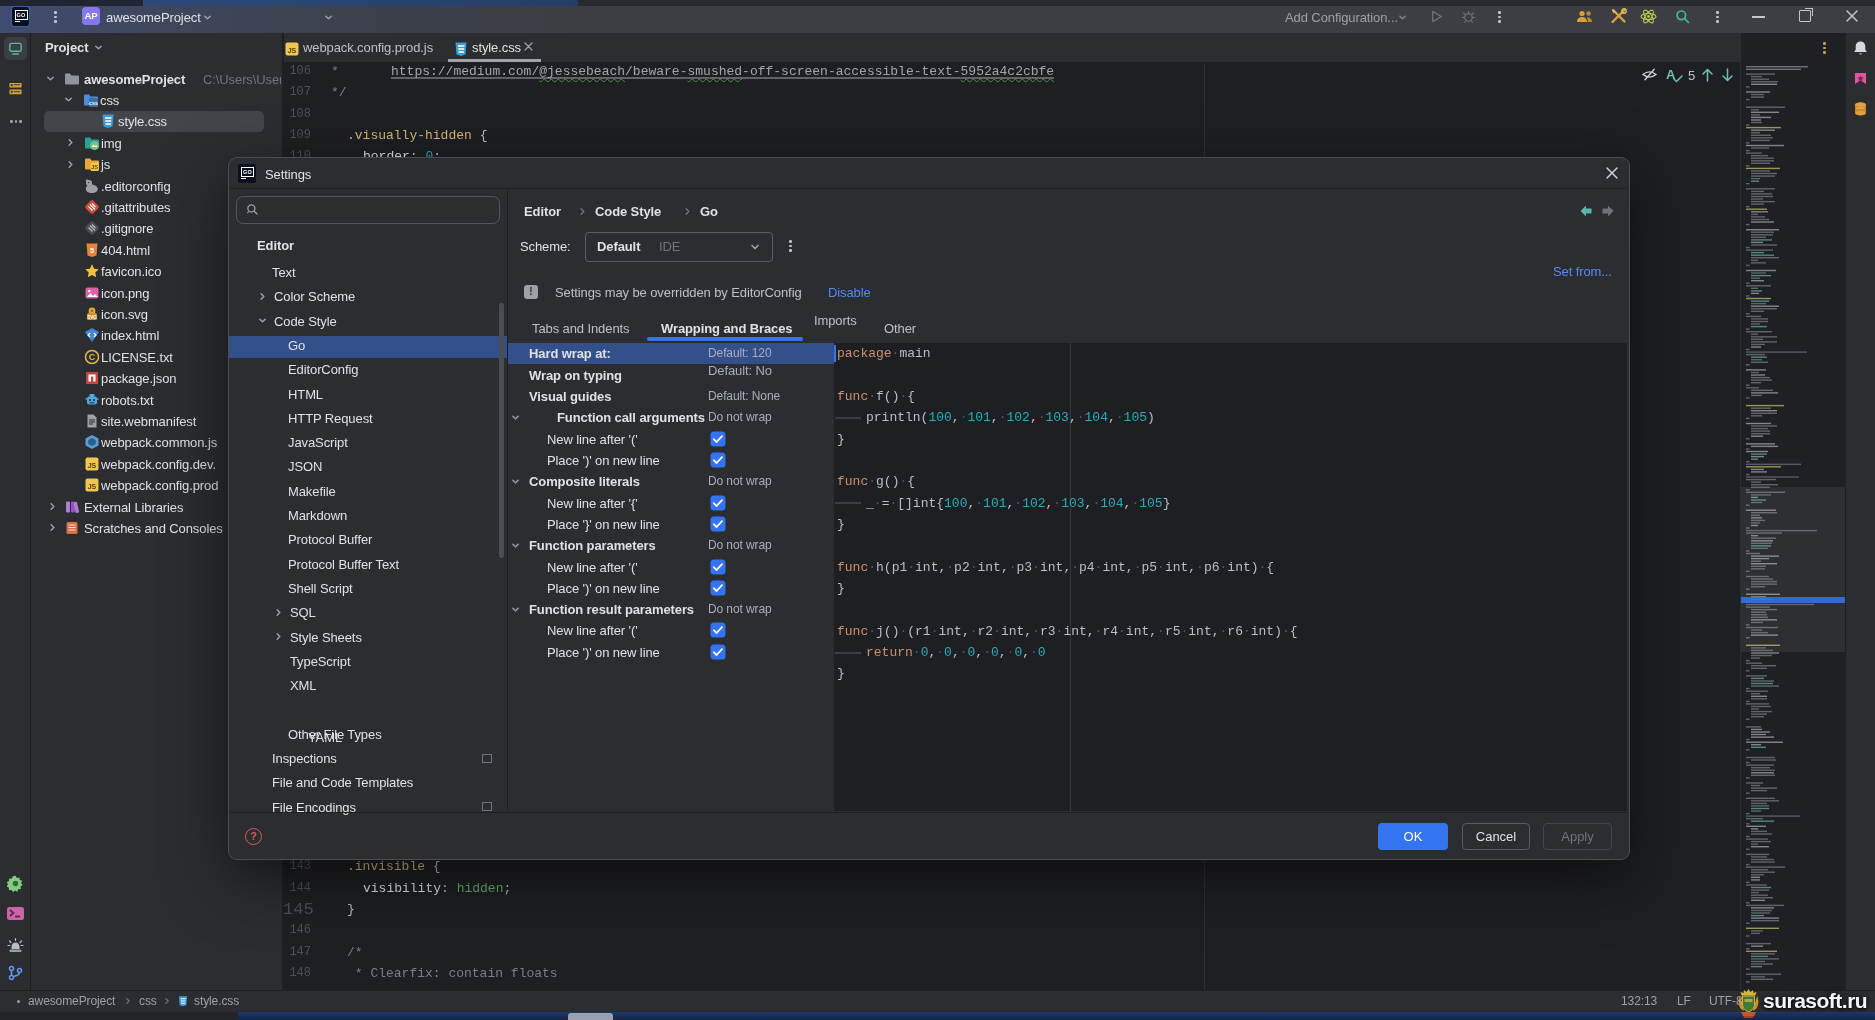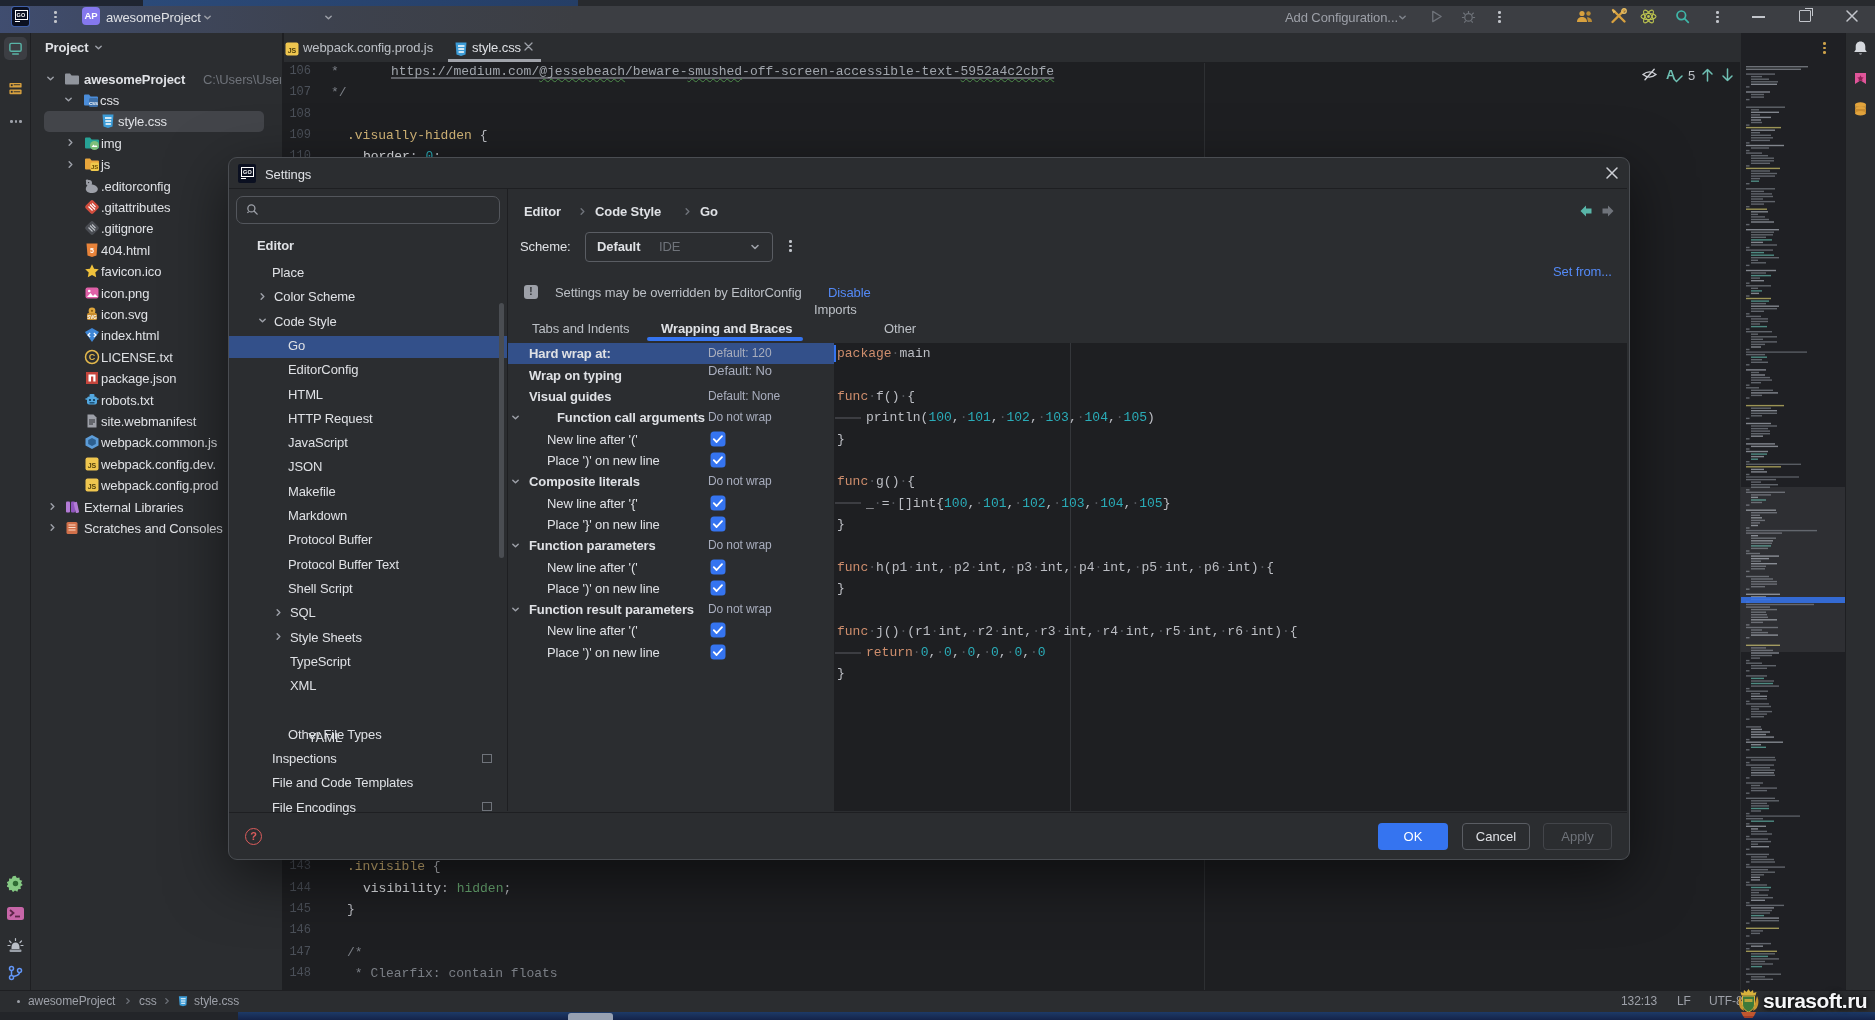--- a/index.html
+++ b/index.html
@@ -354,21 +354,21 @@
 <div class="mono" style="position:absolute;left:283px;top:113.6px;width:28px;text-align:right;color:#4B5059;font-size:12px">108</div>
 <div class="mono" style="position:absolute;left:283px;top:134.9px;width:28px;text-align:right;color:#4B5059;font-size:12px">109</div>
 <div class="mono" style="position:absolute;left:283px;top:156.2px;width:28px;text-align:right;color:#4B5059;font-size:12px">110</div>
 <div class="mono" style="position:absolute;left:331px;top:71.0px"><span class="cmt">*</span></div>
 <div class="mono" style="position:absolute;left:391px;top:71.0px"><span class="urlu">https://medium.com/<span class="wavy">@jessebeach</span>/beware-<span class="wavy">smushed</span>-off-screen-accessible-text-<span class="wavy">5952a4c2cbfe</span></span></div>
 <div class="mono" style="position:absolute;left:331px;top:92.3px"><span class="cmt">*/</span></div>
 <div class="mono" style="position:absolute;left:347px;top:134.9px"><span class="csel">.visually-hidden</span><span class="pun"> {</span></div>
 <div class="mono" style="position:absolute;left:363px;top:156.2px"><span class="prop">border</span><span class="pun">: </span><span class="num">0</span><span class="pun">;</span></div>
 <div class="mono" style="position:absolute;left:283px;top:866.3px;width:28px;text-align:right;color:#4B5059;font-size:12px">143</div>
 <div class="mono" style="position:absolute;left:283px;top:887.6px;width:28px;text-align:right;color:#4B5059;font-size:12px">144</div>
-<div class="mono" style="position:absolute;left:283px;top:908.9px;width:28px;text-align:right;color:#4B5059;font-size:12px">145</div>
+<div class="mono" style="position:absolute;left:283px;top:908.9px;width:28px;text-align:right;color:#4B5059;font-size:17px">145</div>
 <div class="mono" style="position:absolute;left:283px;top:930.2px;width:28px;text-align:right;color:#4B5059;font-size:12px">146</div>
 <div class="mono" style="position:absolute;left:283px;top:951.5px;width:28px;text-align:right;color:#4B5059;font-size:12px">147</div>
 <div class="mono" style="position:absolute;left:283px;top:972.8px;width:28px;text-align:right;color:#4B5059;font-size:12px">148</div>
 <div class="mono" style="position:absolute;left:347px;top:866.3px"><span class="csel">.invisible</span><span class="pun"> {</span></div>
 <div class="mono" style="position:absolute;left:363px;top:887.6px"><span class="prop">visibility</span><span class="pun">: </span><span class="str">hidden</span><span class="pun">;</span></div>
 <div class="mono" style="position:absolute;left:347px;top:908.9px"><span class="pun">}</span></div>
 <div class="mono" style="position:absolute;left:347px;top:951.5px"><span class="cmt">/*</span></div>
 <div class="mono" style="position:absolute;left:347px;top:972.8px"><span class="cmt"> * Clearfix: contain floats</span></div>
 <div style="position:absolute;left:1204px;top:63px;width:1px;height:94px;background:#2E3033"></div>
 <div style="position:absolute;left:1204px;top:858px;width:1px;height:132px;background:#2E3033"></div>
@@ -772,21 +772,21 @@
 <div style="position:absolute;left:229px;top:188px;width:1398px;height:1px;background:#1E1F22"></div>
 <div style="position:absolute;left:507px;top:189px;width:1px;height:622px;background:#1E1F22"></div>
 <div style="position:absolute;left:236px;top:196px;width:262px;height:26px;border:1px solid #53565C;border-radius:7px"></div>
 <svg style="position:absolute;left:246px;top:203px" width="13" height="13" viewBox="0 0 14 14">
     <circle cx="5.8" cy="5.8" r="3.8" fill="none" stroke="#9DA0A8" stroke-width="1.4"></circle>
     <path d="M8.7 8.7 L12 12" stroke="#9DA0A8" stroke-width="1.4" stroke-linecap="round"></path>
     <path d="M3 9.4 l-1.6 1" stroke="#9DA0A8" stroke-width="1.2"></path>
   </svg>
 <div style="position:absolute;left:229px;top:336px;width:278px;height:21.5px;background:#33508A"></div>
 <div class="t c-fg" style="left:257px;top:244.5px;"><b>Editor</b></div>
-<div class="t c-fg" style="left:272px;top:272.0px;">Place</div>
+<div class="t c-fg" style="left:272px;top:272.0px;">Text</div>
 <svg style="position:absolute;left:258px;top:291.8px" width="9" height="9" viewBox="0 0 10 10">
     <path d="M3.5 2 L6.5 5 L3.5 8" fill="none" stroke="#9DA0A8" stroke-width="1.6" stroke-linecap="round" stroke-linejoin="round"></path>
   </svg>
 <div class="t c-fg" style="left:274px;top:296.3px;">Color Scheme</div>
 <svg style="position:absolute;left:258px;top:316.1px" width="9" height="9" viewBox="0 0 10 10">
     <path d="M2 3.5 L5 6.5 L8 3.5" fill="none" stroke="#9DA0A8" stroke-width="1.6" stroke-linecap="round" stroke-linejoin="round"></path>
   </svg>
 <div class="t c-fg" style="left:274px;top:320.6px;">Code Style</div>
 <div class="t c-fg" style="left:288px;top:344.9px;">Go</div>
 <div class="t c-fg" style="left:288px;top:369.2px;">EditorConfig</div>
@@ -841,21 +841,21 @@
   </svg>
 <div style="position:absolute;left:789px;top:240px;width:2.6px;height:2.6px;border-radius:50%;background:#C2C5CB"></div>
 <div style="position:absolute;left:789px;top:244.5px;width:2.6px;height:2.6px;border-radius:50%;background:#C2C5CB"></div>
 <div style="position:absolute;left:789px;top:249px;width:2.6px;height:2.6px;border-radius:50%;background:#C2C5CB"></div>
 <div class="t c-link" style="left:1553px;top:271px;">Set from...</div>
 <div style="position:absolute;left:524px;top:285px;width:14px;height:14px;background:#9DA0A8;border-radius:3px;color:#2B2D30;font:bold 10px 'Liberation Sans';text-align:center;line-height:14px">!</div>
 <div class="t c-fg2" style="left:555px;top:292px;">Settings may be overridden by EditorConfig</div>
 <div class="t c-link" style="left:828px;top:292px;">Disable</div>
 <div class="t c-fg2" style="left:532px;top:328px;">Tabs and Indents</div>
 <div class="t c-fg" style="left:661px;top:328px;"><b>Wrapping and Braces</b></div>
-<div class="t c-fg2" style="left:814px;top:309px;">Imports</div>
+<div class="t c-fg2" style="left:814px;top:320px;">Imports</div>
 <div class="t c-fg2" style="left:884px;top:328px;">Other</div>
 <div style="position:absolute;left:647px;top:337px;width:156px;height:3.5px;background:#3574F0;border-radius:2px"></div>
 <div style="position:absolute;left:834px;top:342.5px;width:793px;height:468.5px;background:#1E1F22"></div>
 <div style="position:absolute;left:1070px;top:342.5px;width:1px;height:468.5px;background:#35373B"></div>
 <div style="position:absolute;left:508px;top:342.5px;width:326px;height:21.4px;background:#33508A"></div>
 <div class="t c-fg" style="left:529px;top:353.2px;"><b>Hard wrap at:</b></div>
 <div class="t c-val" style="left:708px;top:353.2px;font-size:12px">Default: 120</div>
 <div class="t c-fg" style="left:529px;top:374.53px;"><b>Wrap on typing</b></div>
 <div class="t c-val" style="left:708px;top:370px;font-size:13px">Default: No</div>
 <div class="t c-fg" style="left:529px;top:395.85999999999996px;"><b>Visual guides</b></div>

